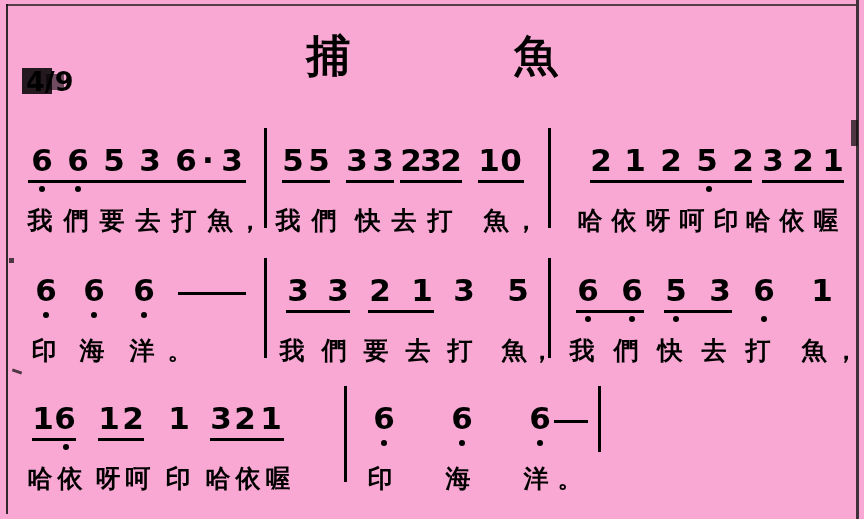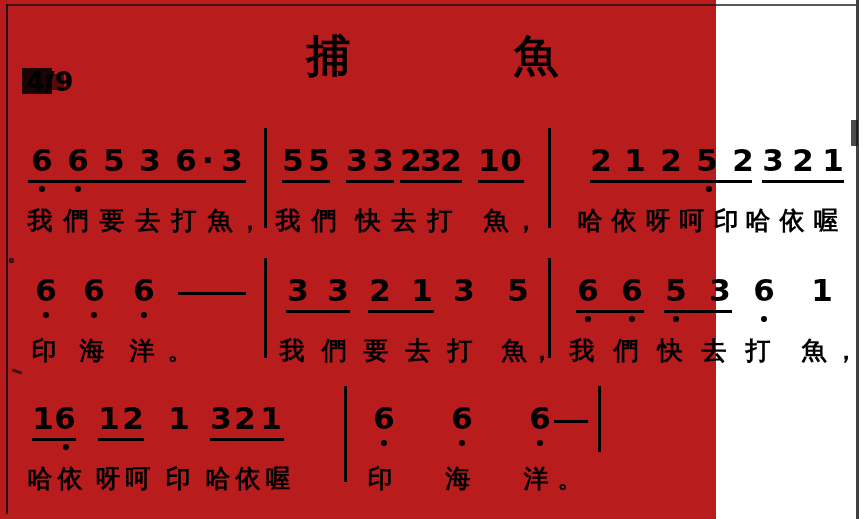--- a/index.html
+++ b/index.html
@@ -11,23 +11,23 @@
     width: 864px;
     height: 519px;
     font-family: "DejaVu Sans", sans-serif;
     color: #000;
     position: relative;
     overflow: hidden;
   }
   .sheet {
     position: absolute;
     left: 0; top: 0;
-    width: 716px;
+    width: 864px;
     height: 519px;
-    background: #b91c1c;
+    background: #f9a8d4;
   }
   
   .edge-left {
     position: absolute;
     left: 6px; top: 4px;
     width: 2px; height: 510px;
     background: #111;
     opacity: .85;
   }
   .edge-right {

